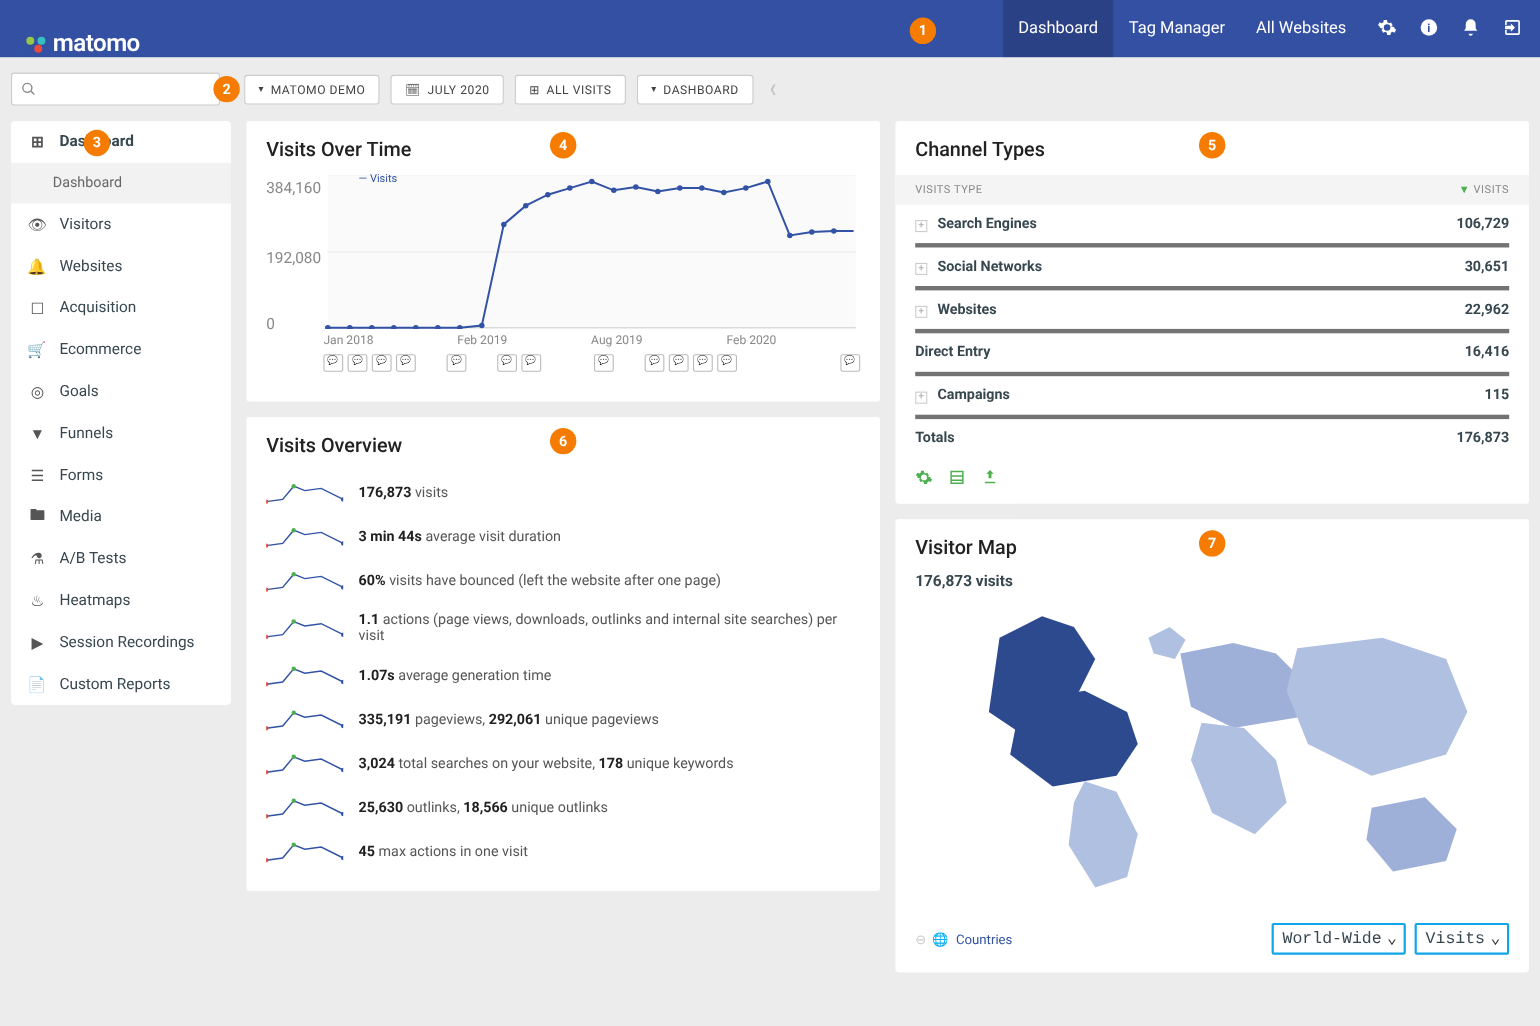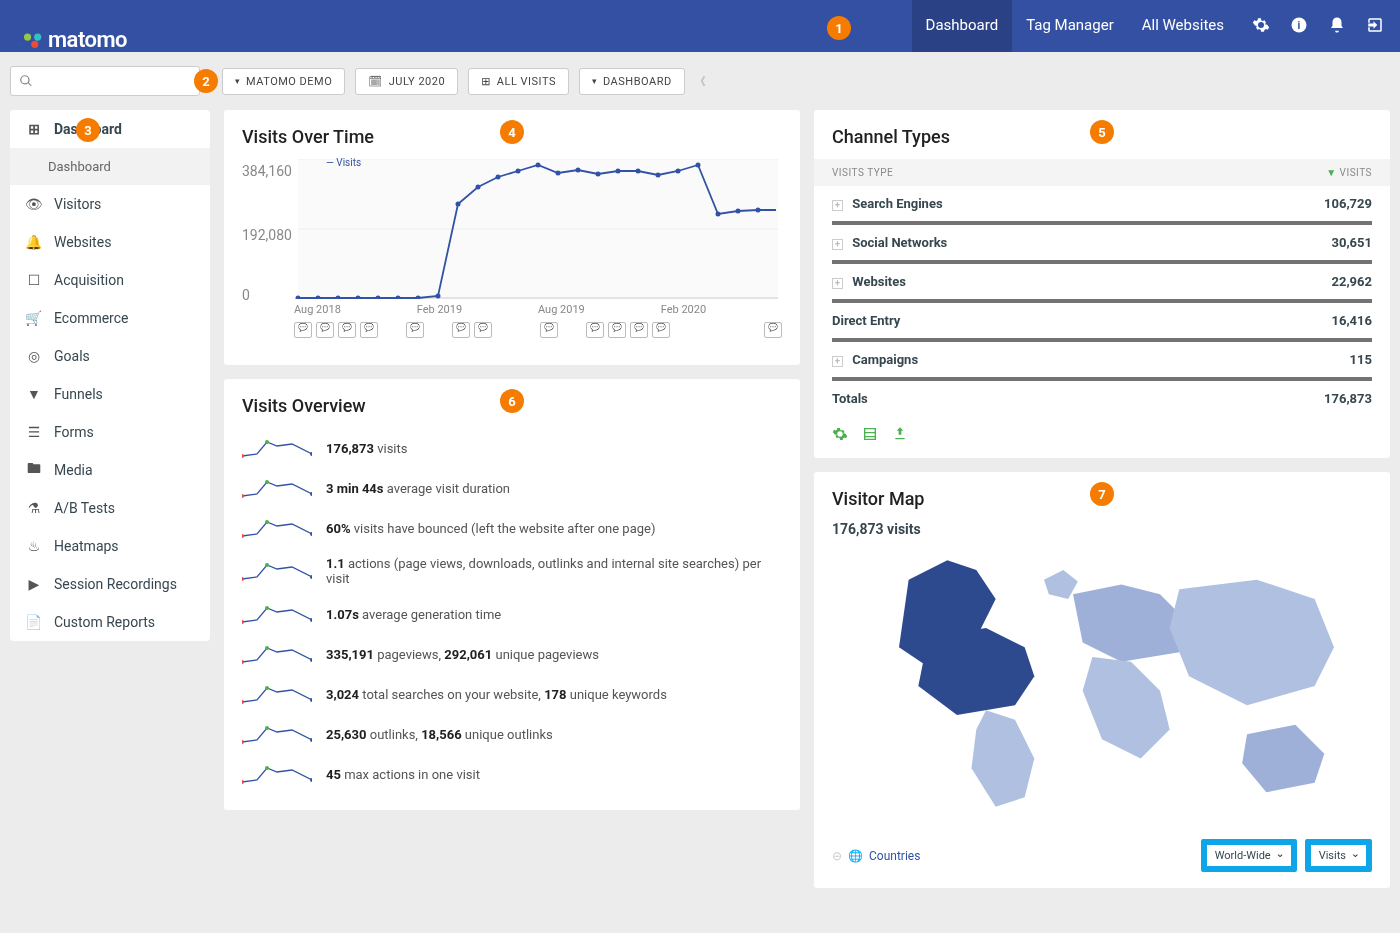--- a/index.html
+++ b/index.html
@@ -38,21 +38,21 @@
 .trow.totals { font-weight:700; border-bottom:none; }
 .card-actions { display:flex; gap:14px; margin-top:10px; color:#4caf50; }
 .card-actions svg { width:16px; height:16px; fill:#4caf50; cursor:pointer; }
 .ovrow { display:flex; align-items:center; gap:14px; padding:8px 0; font-size:13px; color:#555; }
 .spark { width:70px; height:24px; flex-shrink:0; }
 .ovrow b { color:#212121; font-weight:700; }
 .map { width:100%; height:290px; }
 .map-footer { display:flex; align-items:center; justify-content:space-between; margin-top:8px; font-size:12px; }
 .map-footer .cty { display:flex; align-items:center; gap:6px; color:#3152A5; }
 .selects { display:flex; gap:8px; }
-.selects .sel { border:6px solid #0ea5e9; padding:4px 20px 4px 8px; font-size:11px; border-radius:2px; position:relative; }
+.selects .sel { border:2px solid #0ea5e9; padding:4px 20px 4px 8px; font-size:15px; border-radius:2px; position:relative;font-family:Liberation Mono, monospace; }
 .selects .sel::after { content:"⌄"; position:absolute; right:6px; top:2px; color:#333; }
 svg { display:block; }
 .legend-line { font-size:10px; color:#3152A5; position:absolute; top:-2px; left:84px; }
 </style>
 </head>
 <body>
 
 <div class="topbar">
   <div class="logo">
     <svg class="logo-icon" viewBox="0 0 36 24">
@@ -212,21 +212,21 @@
                 <circle cx="340" cy="12" r="2.5"></circle>
                 <circle cx="360" cy="16" r="2.5"></circle>
                 <circle cx="380" cy="12" r="2.5"></circle>
                 <circle cx="400" cy="6" r="2.5"></circle>
                 <circle cx="420" cy="55" r="2.5"></circle>
                 <circle cx="440" cy="52" r="2.5"></circle>
                 <circle cx="460" cy="51" r="2.5"></circle>
             </g>
           </svg>
           <div class="xlabels">
-            <span>Aug 2018</span>
+            <span>Jan 2018</span>
             <span>Feb 2019</span>
             <span>Aug 2019</span>
             <span>Feb 2020</span>
             <span></span>
           </div>
           <div class="annolabels">
             <span class="anno">💬</span>
               <span class="anno">💬</span>
               <span class="anno">💬</span>
               <span class="anno">💬</span>

